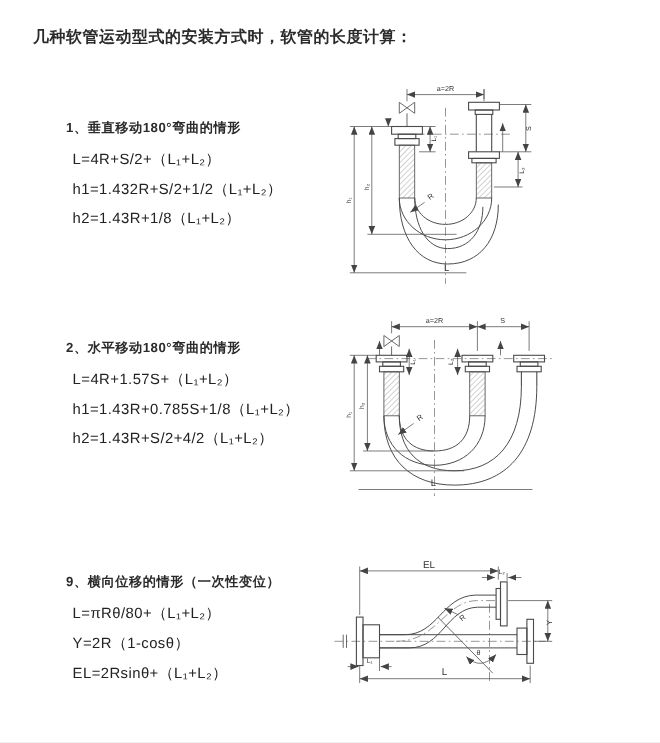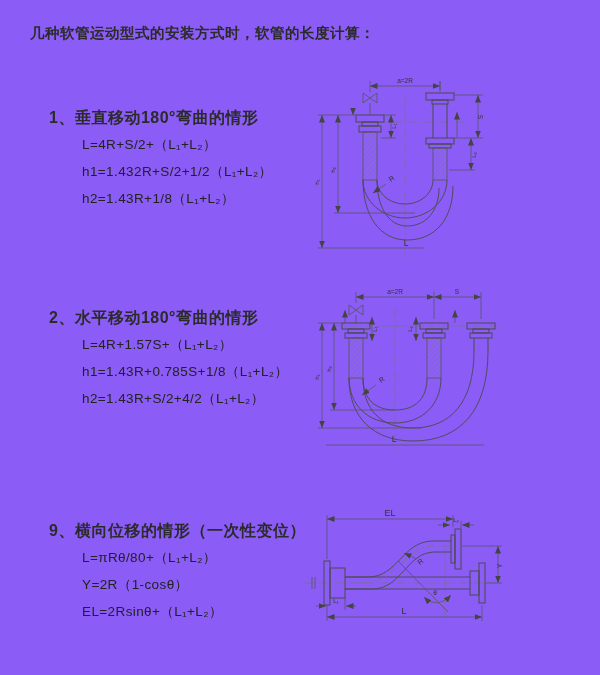--- a/index.html
+++ b/index.html
@@ -1,21 +1,21 @@
 <!DOCTYPE html>
 <html><head>
 <meta charset="utf-8">
 <style>
   html,body{margin:0;padding:0;background:#e8e8e8;}
-  .page{position:relative;width:600px;height:675px;background:#8b5cf6;overflow:hidden;
+  .page{position:relative;width:600px;height:675px;background:#ffffff;overflow:hidden;
         font-family:"Liberation Sans","DejaVu Sans",sans-serif;color:#2b2b2b;}
   .title{position:absolute;left:30px;top:24px;font-size:14.5px;font-weight:700;letter-spacing:0.5px;}
   .sect{position:absolute;left:44px;width:280px;}
-  .heading{position:absolute;left:5px;top:0;font-size:16px;font-weight:700;letter-spacing:0.5px;white-space:nowrap;}
-  .formula{position:absolute;left:22px;font-size:13.5px;letter-spacing:0.4px;white-space:nowrap;color:#222;margin-left:16px;}
+  .heading{position:absolute;left:16px;top:0;font-size:12px;font-weight:700;letter-spacing:0.5px;white-space:nowrap;}
+  .formula{position:absolute;left:22px;font-size:13.5px;letter-spacing:0.4px;white-space:nowrap;color:#222;}
   .f1{top:28px}.f2{top:55px}.f3{top:82px}
   .diag{position:absolute;}
   svg{display:block;}
   svg text{font-family:"Liberation Sans","DejaVu Sans",sans-serif;fill:#333;}
   .ln{stroke:#4a4a4a;fill:none;stroke-width:1;}
   .thin{stroke:#555;fill:none;stroke-width:0.8;}
   .dim{stroke:#555;fill:none;stroke-width:0.7;}
   .cl{stroke:#777;fill:none;stroke-width:0.7;stroke-dasharray:8 3 1.5 3;}
   .hoseln{stroke:#4a4a4a;fill:none;stroke-width:0.9;}
 </style>

